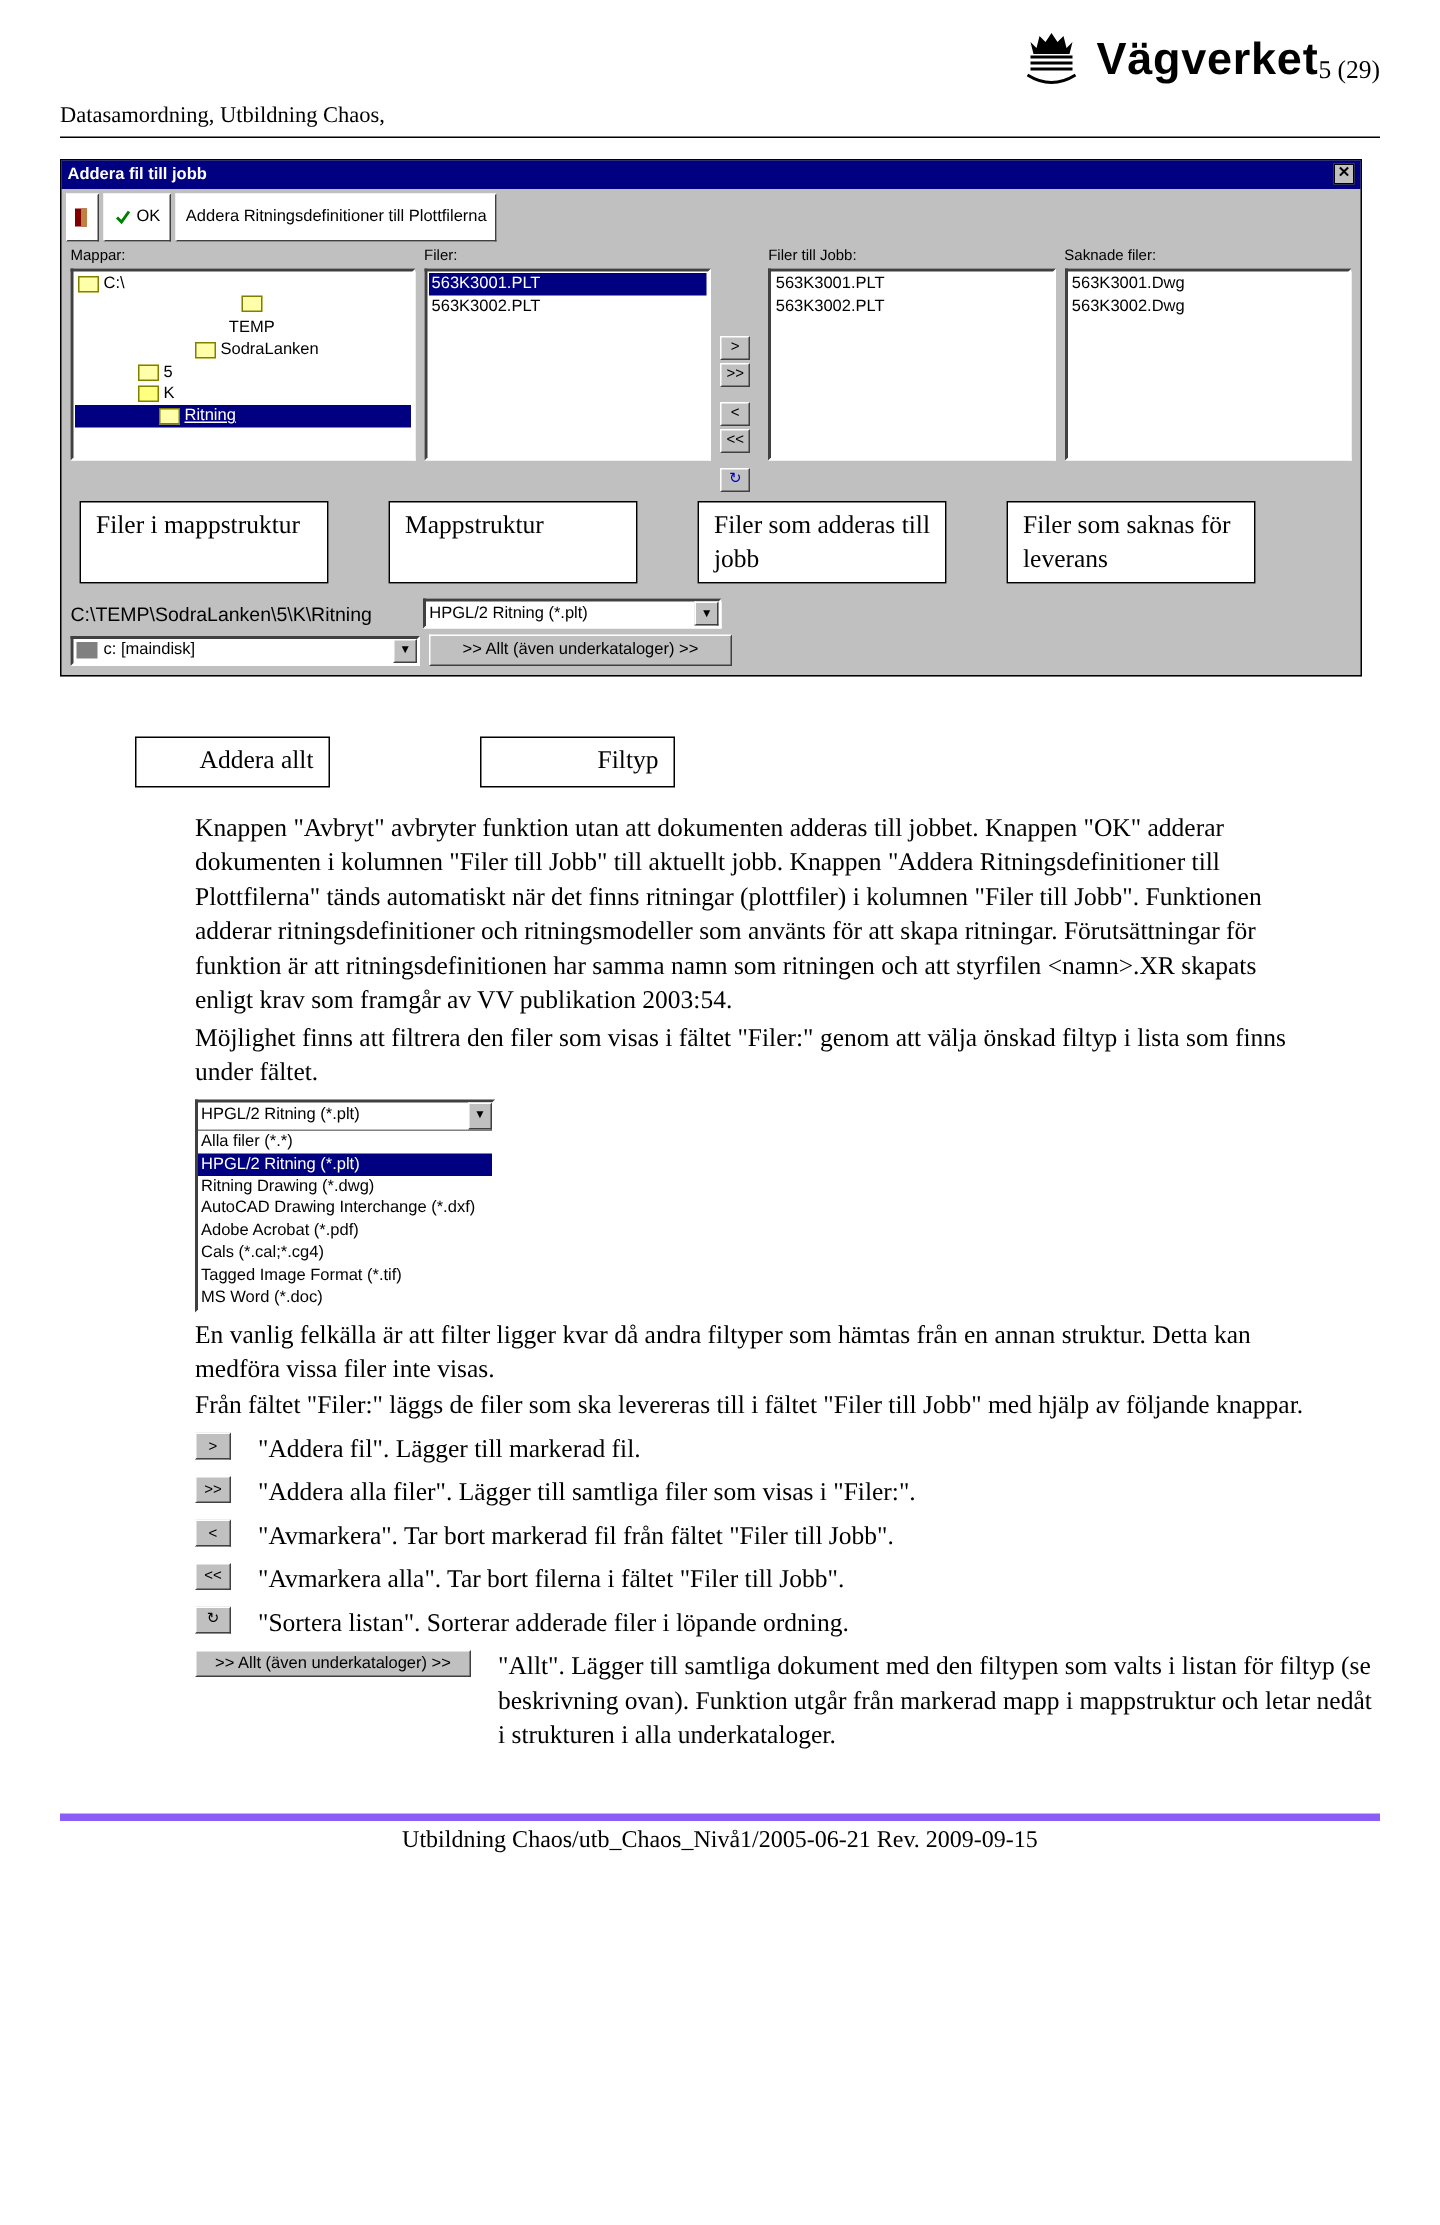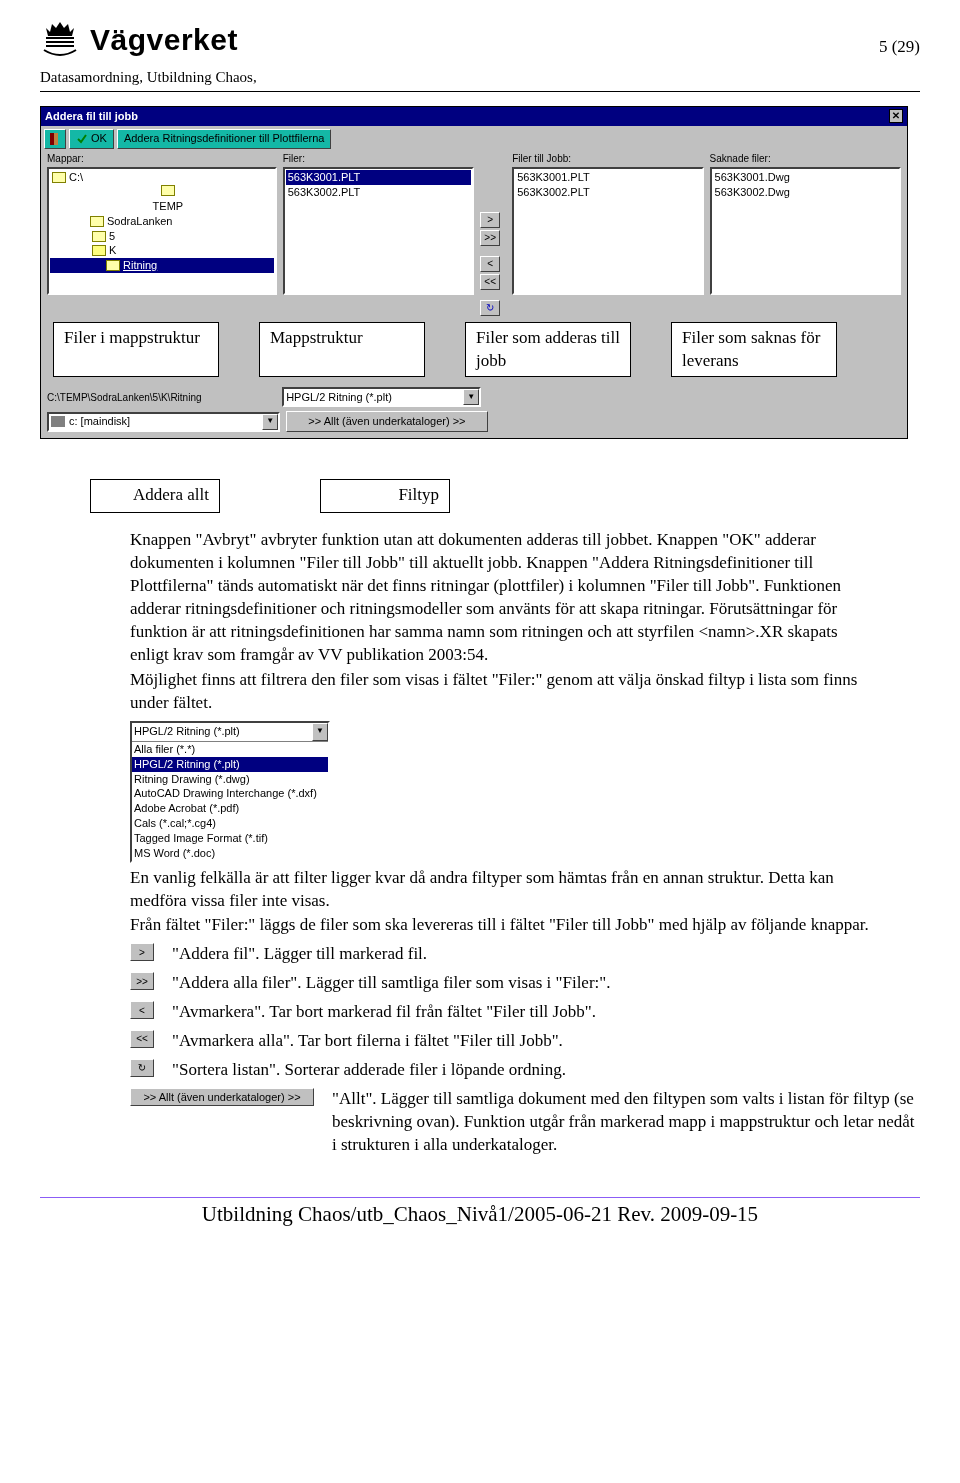--- a/index.html
+++ b/index.html
@@ -9,21 +9,21 @@
     font-size: 17px;
     line-height: 1.35;
     color: #000;
     background: #fff;
     width: 960px;
   }
   .page {
     padding: 20px 40px 30px 40px;
     position: relative;
   }
-  .header-row { display: flex; align-items: flex-start; justify-content: space-between; margin-bottom: 6px; }
+  .header-row { display: flex; align-items: flex-start; justify-content: flex-end; margin-bottom: 6px; }
   .logo-wrap { display: flex; align-items: center; gap: 10px; }
   .logo-svg { width: 40px; height: 40px; }
   .wordmark { font-family: Arial, Helvetica, sans-serif; font-weight: bold; font-size: 30px; letter-spacing: 0.5px; }
   .pagenum { font-family: "Times New Roman", serif; font-size: 17px; margin-top: 16px; }
   .subhead { font-family: "Times New Roman", serif; font-size: 15px; margin: 6px 0 4px 0; }
   .hr { border: none; border-top: 1px solid #000; margin: 4px 0 14px 0; }
 
   .screenshot {
     border: 1px solid #000;
     background: #c0c0c0;
@@ -43,39 +43,39 @@
   }
   .titlebar .spacer { flex: 1; }
   .xbtn {
     width: 14px; height: 14px;
     background: #c0c0c0; border: 1px solid #000;
     display: flex; align-items: center; justify-content: center;
     font-size: 10px; color: #000;
   }
   .toolbar { display: flex; gap: 3px; padding: 3px; align-items: center; }
   .btn3d {
-    background: #14b8a6;
+    background: #ffffff;
     border: 1px solid; border-color: #fff #404040 #404040 #fff;
     padding: 1px 6px; font-size: 11px; display: inline-flex; align-items: center; gap: 3px;
-    height: 20px;
+    height: 32px;
   }
   .btn3d.icon { width: 22px; justify-content: center; padding: 0; }
   .columns { display: flex; gap: 6px; padding: 0 6px; }
   .col { flex: 1; }
   .col.narrow { width: 26px; flex: none; display: flex; flex-direction: column; gap: 2px; padding-top: 60px; }
   .col-label { font-size: 10px; margin-bottom: 2px; }
   .listbox {
     background: #fff; border: 1px solid; border-color: #404040 #fff #fff #404040;
     border-width: 2px; height: 128px; padding: 1px; overflow: hidden;
   }
   .li { font-size: 11px; padding: 0 2px; white-space: nowrap; display: flex; align-items: center; gap: 3px; }
   .li.sel { background: #000080; color: #fff; }
   .fldicon { width: 14px; height: 11px; background: #ffff80; border: 1px solid #808000; display: inline-block; }
   .fldicon.open { background: #ffffaa; }
-  .indent1 { padding-left: 14px; flex-direction: column; } .indent2 { padding-left: 40px; }
+  .indent1 { padding-left: 14px; flex-direction: column; } .indent2 { padding-left: 40px; margin-left: 40px; }
   .indent3 { padding-left: 42px; } .indent4 { padding-left: 56px; text-decoration: underline; }
   .smallbtn {
     width: 20px; height: 16px; background: #c0c0c0;
     border: 1px solid; border-color: #fff #404040 #404040 #fff;
     font-size: 10px; display: flex; align-items: center; justify-content: center;
   }
   .botrow { display: flex; gap: 6px; padding: 4px 6px 0 6px; align-items: center; }
   .combo {
     background: #fff; border: 2px solid; border-color: #404040 #fff #fff #404040;
     height: 20px; display: flex; align-items: center; padding: 0 2px; font-size: 11px;
@@ -113,21 +113,21 @@
   .btn-list .row { display: flex; align-items: flex-start; gap: 18px; margin-bottom: 6px; }
   .btn-list .btnimg {
     width: 24px; height: 18px; background: #c0c0c0;
     border: 1px solid; border-color: #fff #404040 #404040 #fff;
     font-family: Tahoma, sans-serif; font-size: 10px;
     display: flex; align-items: center; justify-content: center; flex: none;
   }
   .btn-list .btnimg.wide { width: 184px; font-size: 11px; }
   .btn-list .desc { font-family: "Times New Roman", serif; font-size: 17px; flex: 1; }
 
-  .footer { text-align: center; border-top: 1px solid #8b5cf6; margin-top: 40px; padding-top: 2px; font-size: 21px; }
+  .footer { text-align: center; border-top: 5px solid #8b5cf6; margin-top: 40px; padding-top: 2px; font-size: 16px; }
 </style>
 </head>
 <body>
 
 <div class="page">
   <div class="header-row">
     <div class="logo-wrap">
       <svg class="logo-svg" viewBox="0 0 40 40">
         <path d="M20 2 L24 8 L28 4 L30 12 L34 8 L32 16 L8 16 L6 8 L10 12 L12 4 L16 8 Z" fill="#000"></path>
         <path d="M6 18 H34 M6 22 H34 M6 26 H34" stroke="#000" stroke-width="2"></path>
@@ -224,21 +224,21 @@
     </div>
 
     <div class="calloutrow" style="padding: 0 6px;">
       <div class="callout">Filer i mappstruktur</div>
       <div class="callout">Mappstruktur</div>
       <div class="callout">Filer som adderas till jobb</div>
       <div class="callout">Filer som saknas för leverans</div>
     </div>
 
     <div class="botrow">
-      <div style="flex:1.2; font-size:10px;">C:\TEMP\SodraLanken\5\K\Ritning</div>
+      <div style="flex:1.2; font-size:13px;">C:\TEMP\SodraLanken\5\K\Ritning</div>
       <div class="combo" style="flex:1">
         <span>HPGL/2 Ritning (*.plt)</span>
         <span class="dd">▼</span>
       </div>
       <div style="width:26px"></div>
       <div style="flex:2"></div>
     </div>
     <div class="botrow">
       <div class="combo" style="flex:1.2">
         <span style="width:14px;height:11px;background:#808080;display:inline-block;margin-right:4px"></span>

